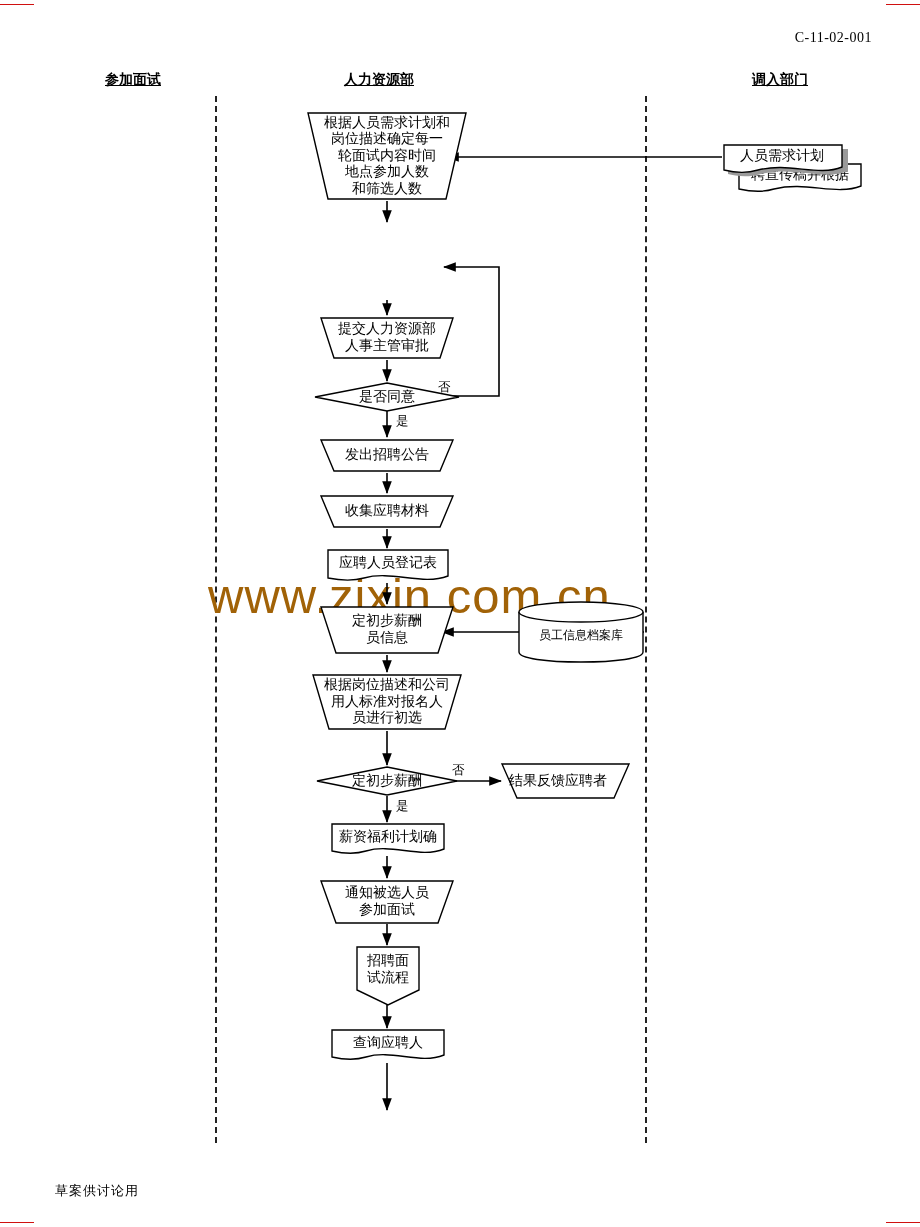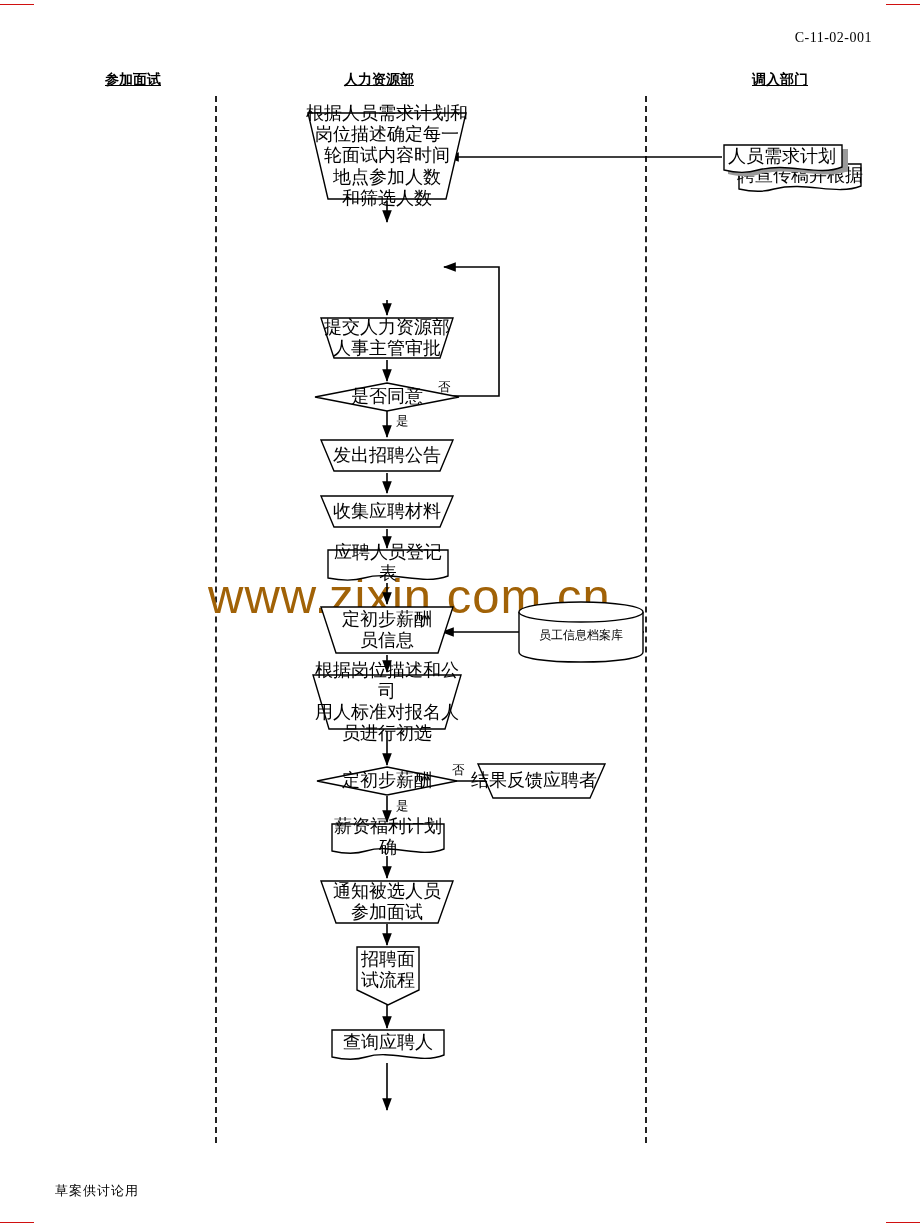--- a/index.html
+++ b/index.html
@@ -40,21 +40,21 @@
     font-family:"Liberation Sans","DejaVu Sans",sans-serif;
     pointer-events:none;user-select:none;white-space:nowrap;
   }
 
   
   .node{position:absolute;}
   .node .label{
     position:absolute;left:0;top:0;width:100%;height:100%;
     display:flex;align-items:center;justify-content:center;
     text-align:center;line-height:1.18;
-    font-size:18px;white-space:pre-line;pointer-events:none;
+    font-size:14px;white-space:pre-line;pointer-events:none;
   }
   .node svg{display:block;position:absolute;left:0;top:0;overflow:visible;}
 
   
   .wires{position:absolute;left:0;top:0;width:920px;height:1227px;}
 
   
   .elabel{
     position:absolute;font-size:12.5px;background:transparent;white-space:nowrap;
   }
@@ -248,21 +248,21 @@
   </div>
 
   <div class="node" style="left:517px;top:600px;width:128px;height:64px;">
     <svg width="128" height="64" viewBox="0 0 128 64">
       <path d="M2,12 L2,52 C2,58.6 29.9,62 64,62 C98.1,62 126,58.6 126,52 L126,12" fill="#fff" stroke="#000" stroke-width="1.4"></path>
       <ellipse cx="64" cy="12" rx="62" ry="10" fill="#fff" stroke="#000" stroke-width="1.4"></ellipse>
     </svg>
     <div class="label" style="top:12px;height:46px;font-size:12px;">员工信息档案库</div>
   </div>
 
-  <div class="node" style="left:460px;top:761px;width:148px;height:40px;">
+  <div class="node" style="left:484px;top:761px;width:148px;height:40px;">
     <svg width="148" height="40" viewBox="0 0 148 40">
       <path d="M18,3 L145,3 L130,37 L33,37 Z" fill="#fff" stroke="#000" stroke-width="1.4"></path>
     </svg>
     <div class="label">结果反馈应聘者</div>
   </div>
 
   <div class="elabel" style="left:438px;top:379px;">否</div>
   <div class="elabel" style="left:396px;top:413px;">是</div>
   <div class="elabel" style="left:452px;top:762px;">否</div>
   <div class="elabel" style="left:396px;top:798px;">是</div>

